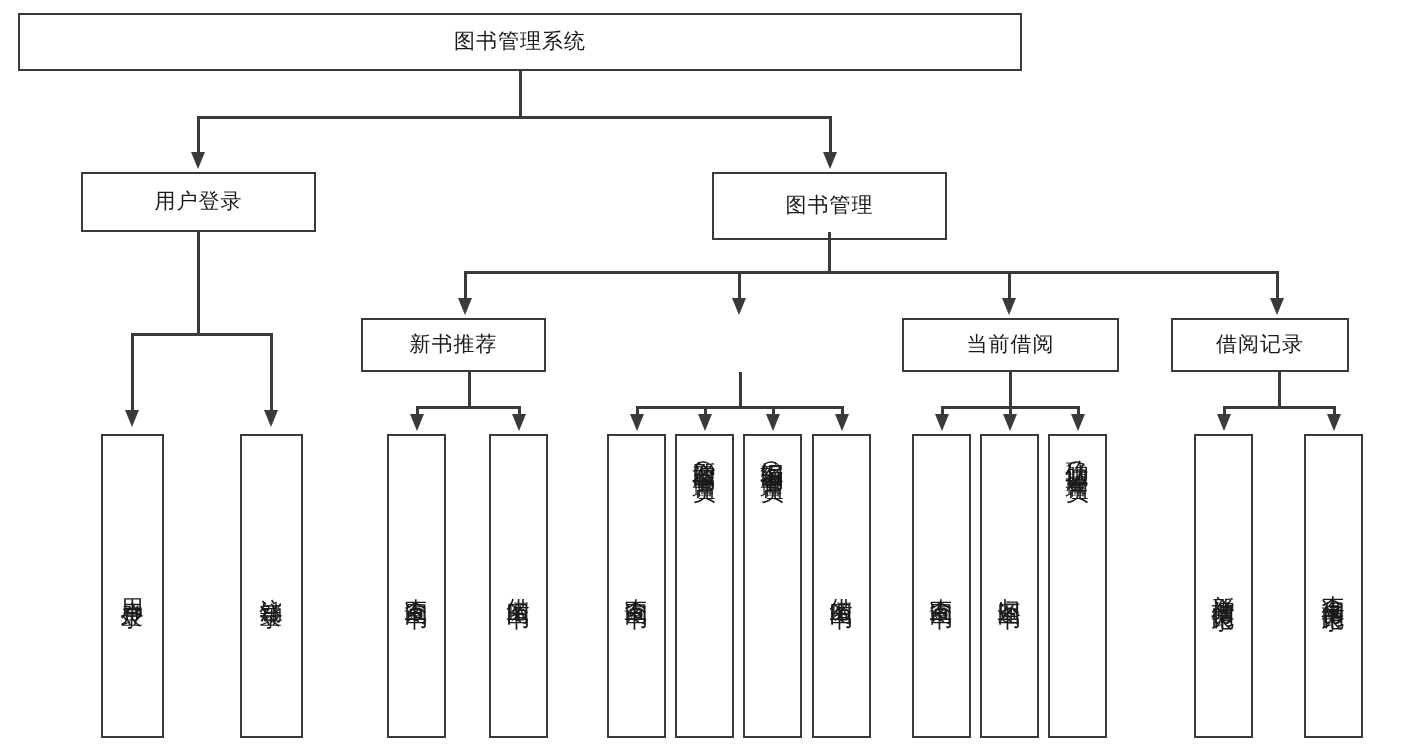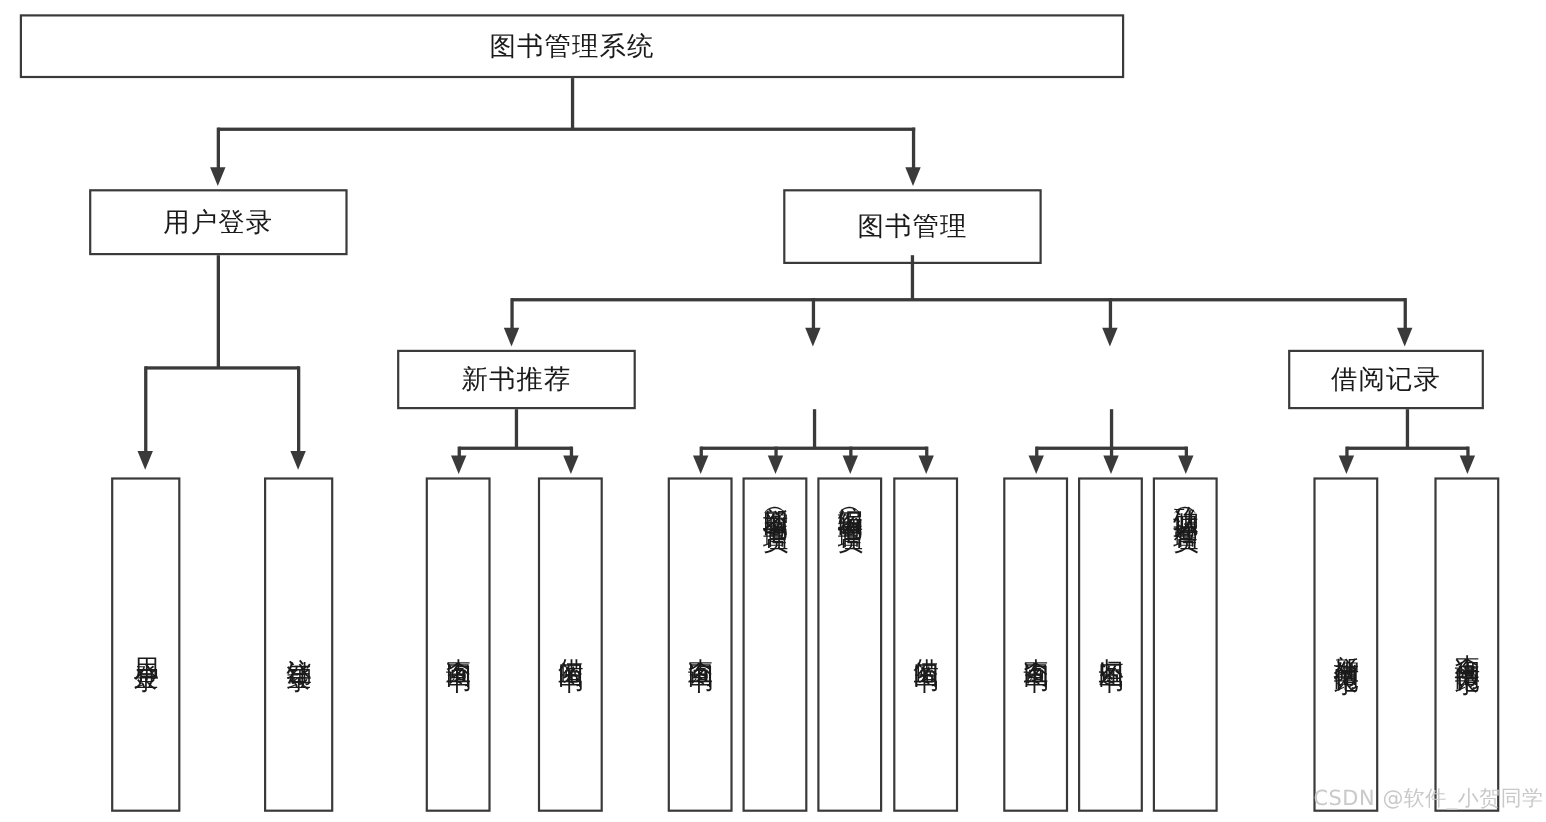--- a/index.html
+++ b/index.html
@@ -21,21 +21,21 @@
     position: absolute;
     box-sizing: border-box;
     border: 2.5px solid #3a3a3a;
     background: #ffffff;
     display: flex;
     align-items: center;
     justify-content: center;
     color: #1a1a1a;
   }
   .node.horiz {
-    font-size: 24px;
+    font-size: 21px;
     letter-spacing: 1px;
     line-height: 1.2;
     text-align: center;
   }
   .node.vert {
     writing-mode: vertical-rl;
     text-orientation: upright;
     font-size: 23px;
     line-height: 1.22;
     letter-spacing: 3px;
@@ -101,22 +101,25 @@
 
   <div class="conn v" style="left:738px; top:271px; width:2.5px; height:30px;"></div>
   <div class="arrow" style="left:732px; top:298px;"></div>
 
   <div class="conn v" style="left:1008px; top:271px; width:2.5px; height:30px;"></div>
   <div class="arrow" style="left:1002px; top:298px;"></div>
 
   <div class="conn v" style="left:1276px; top:271px; width:2.5px; height:30px;"></div>
   <div class="arrow" style="left:1270px; top:298px;"></div>
 
-  <div class="node horiz" style="left:361px; top:318px; width:217px; height:54px;">
+  <div class="node horiz" style="left:361px; top:318px; width:185px; height:54px;">
     <span>新书推荐</span>
+  </div>
+  <div class="node horiz" style="left:902px; top:318px; width:217px; height:54px;">
+    <span>当前借阅</span>
   </div>
   <div class="node horiz" style="left:1171px; top:318px; width:178px; height:54px;">
     <span>借阅记录</span>
   </div>
 
   <div class="conn v" style="left:197px; top:232px; width:2.5px; height:103px;"></div>
   <div class="conn h" style="left:132px; top:333px; width:140px; height:2.5px;"></div>
   <div class="conn v" style="left:131px; top:333px; width:2.5px; height:80px;"></div>
   <div class="arrow" style="left:125px; top:410px;"></div>
   <div class="conn v" style="left:270px; top:333px; width:2.5px; height:80px;"></div>
@@ -193,17 +196,14 @@
   <div class="conn v" style="left:1333px; top:406px; width:2.5px; height:12px;"></div>
   <div class="arrow" style="left:1327px; top:414px;"></div>
 
   <div class="node vert" style="left:1194px; top:434px; width:59px; height:304px;">
     <span>新增借阅记录</span>
   </div>
   <div class="node vert" style="left:1304px; top:434px; width:59px; height:304px;">
     <span>查询借阅记录</span>
   </div>
 
-  <div class="watermark" style="left:1194px; top:713px;">
-    <span>CSDN @软件_小贺同学</span>
-  </div>
 
 </div>
 
 </body></html>

